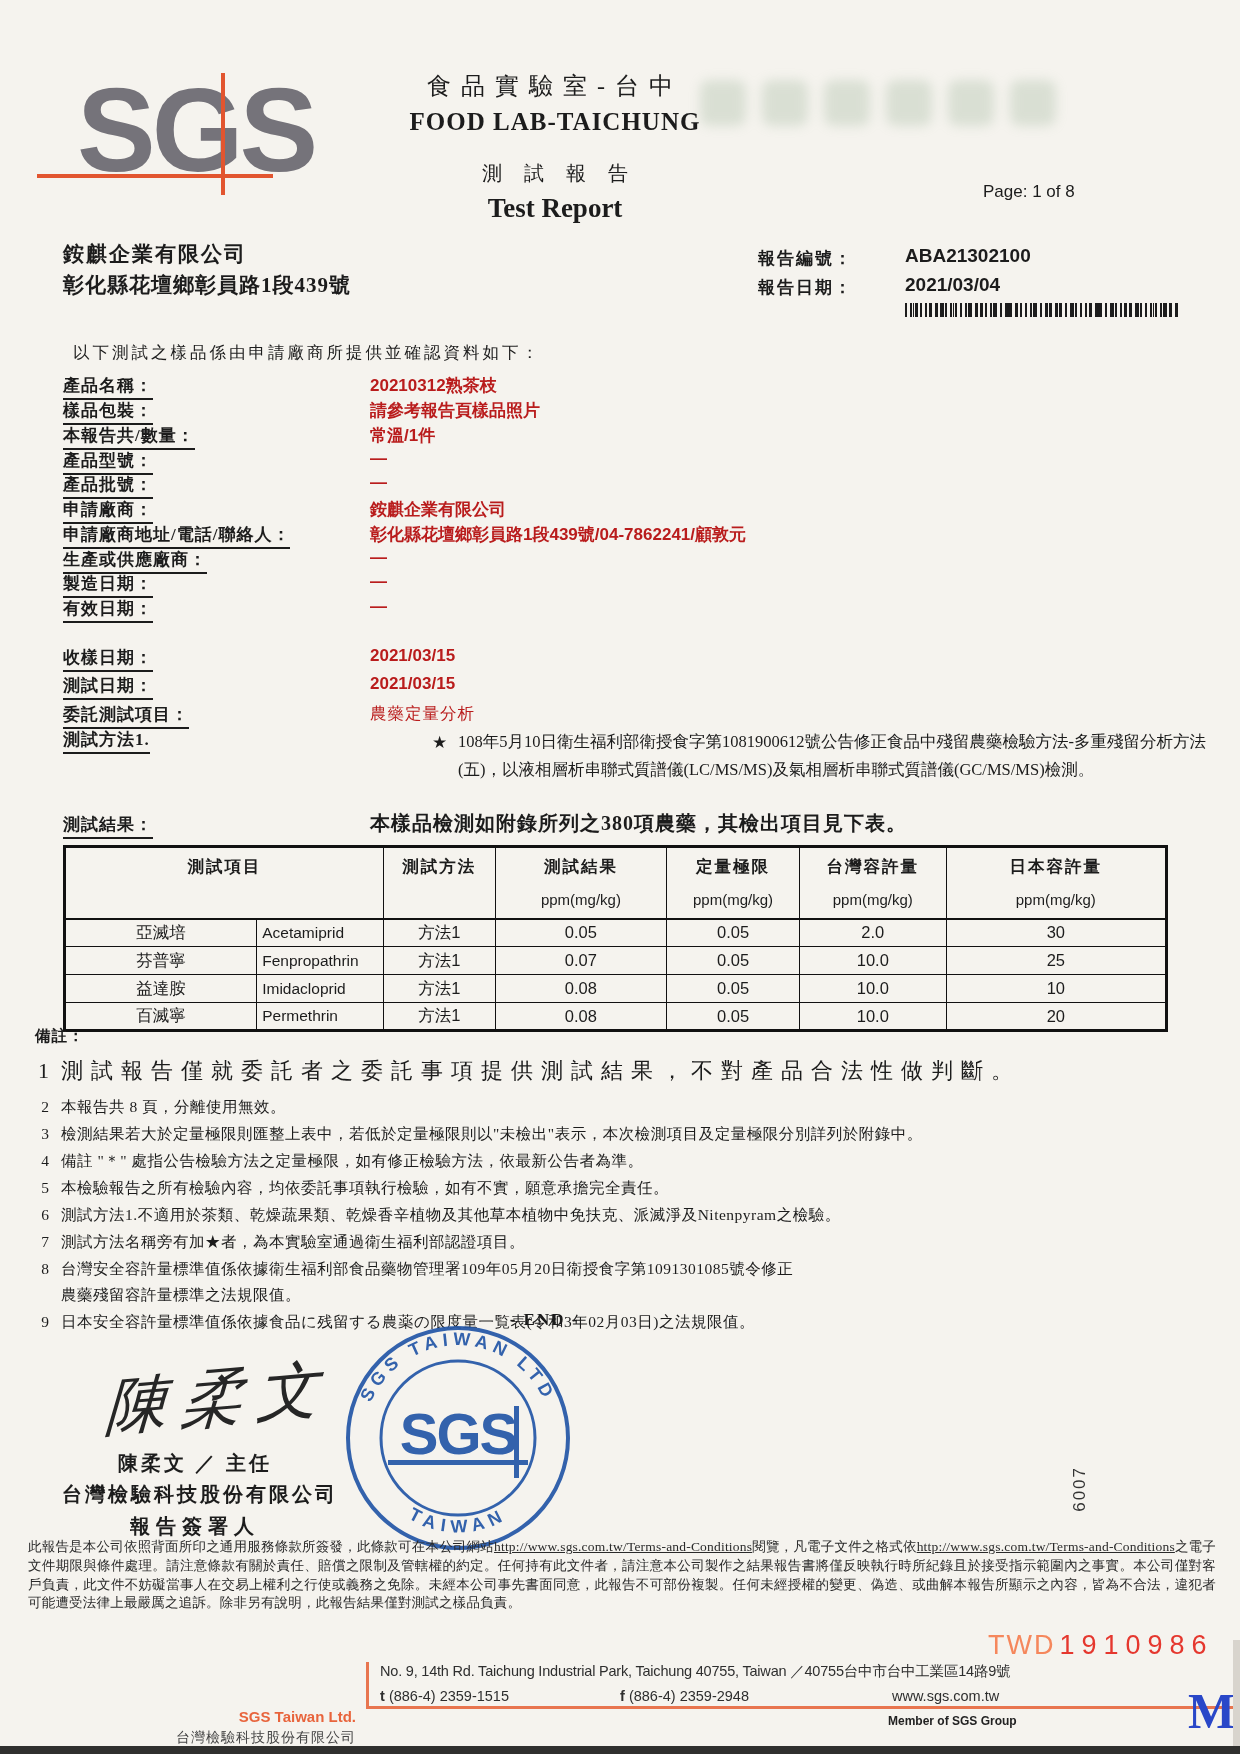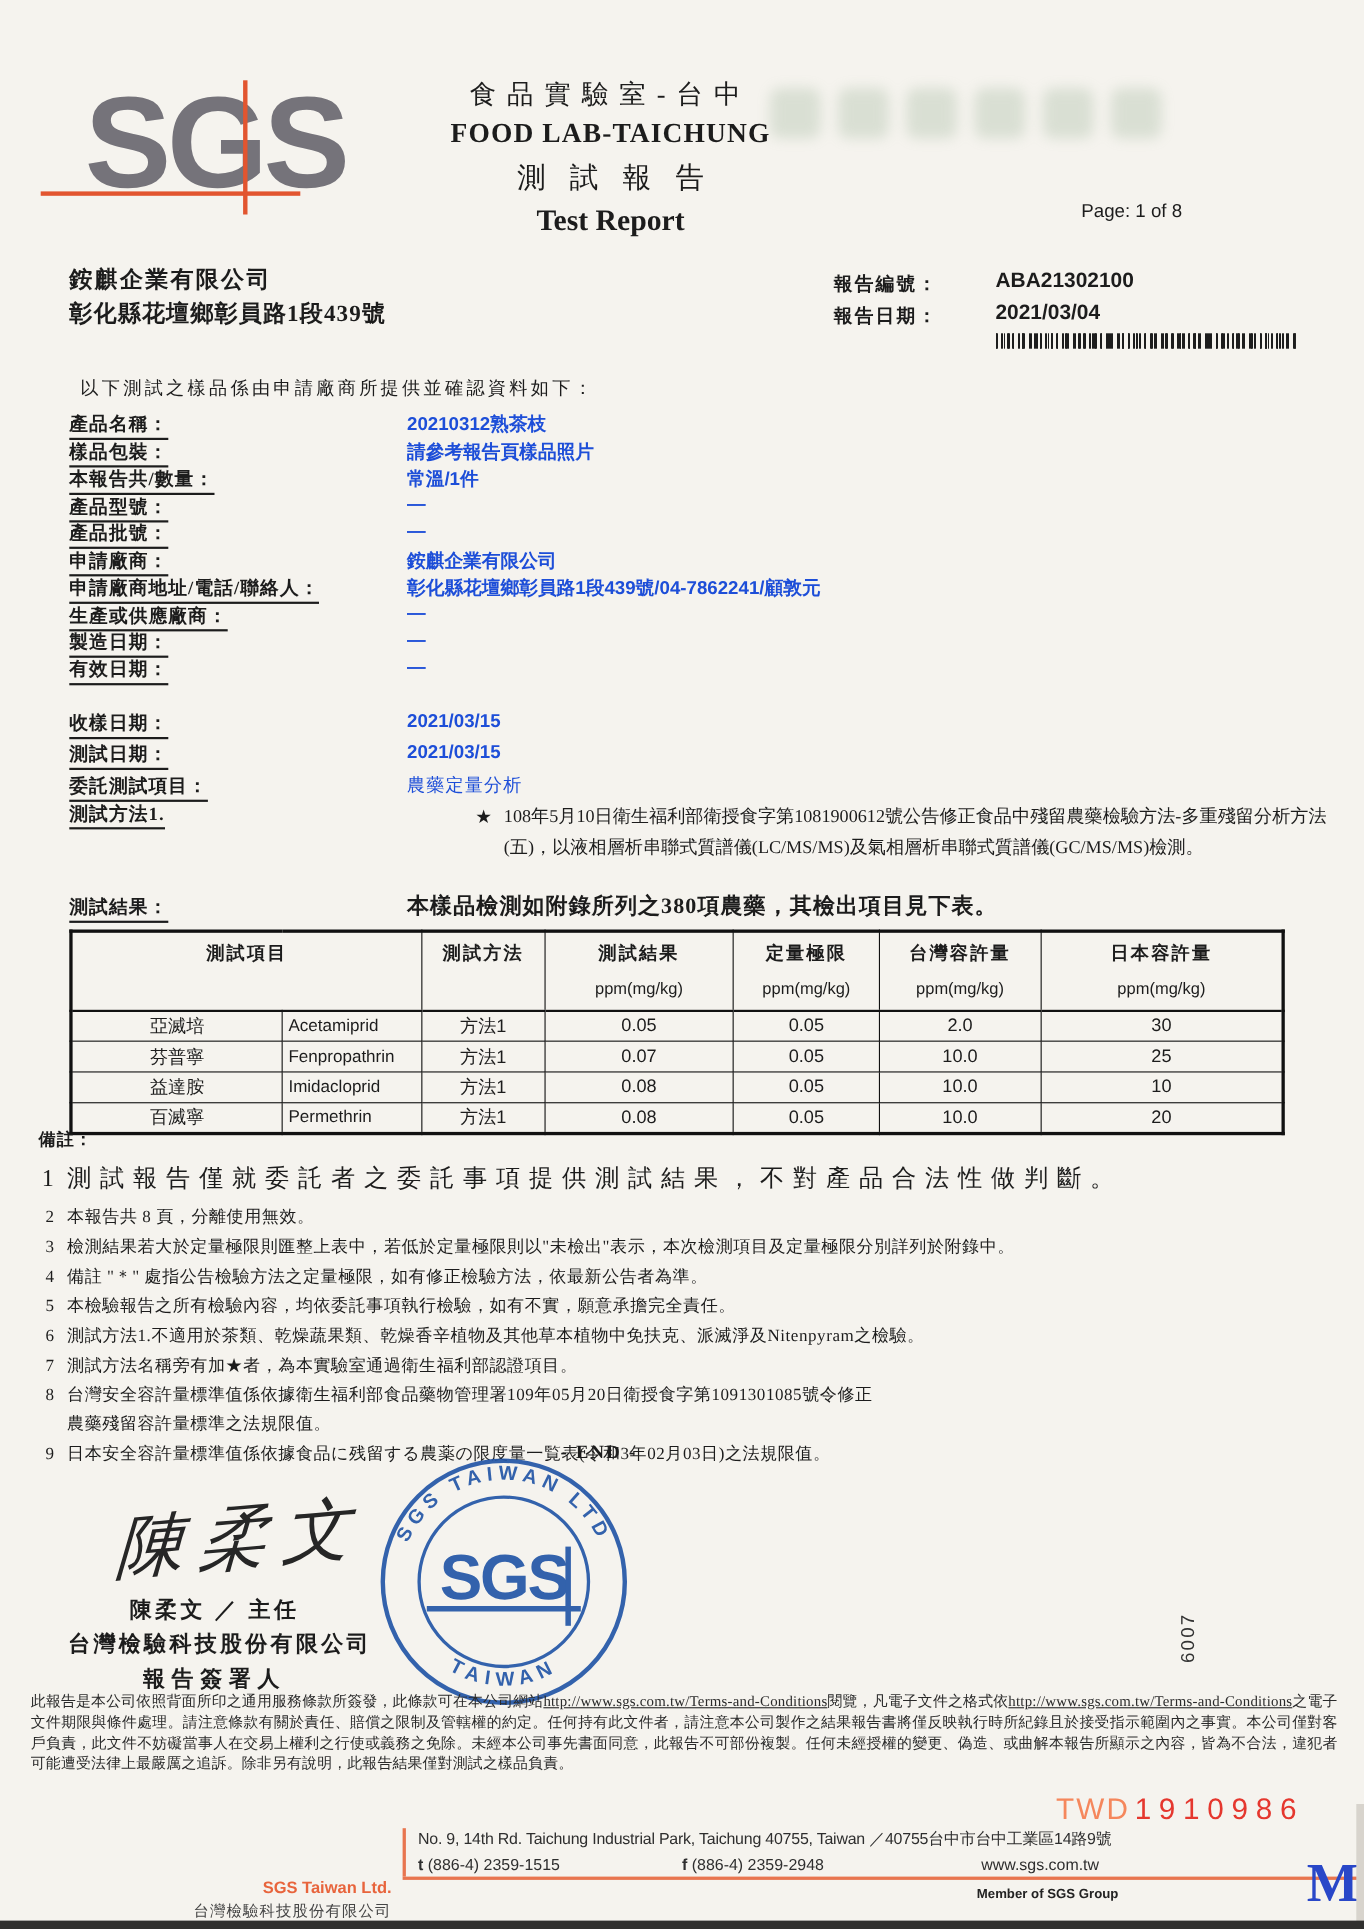--- a/index.html
+++ b/index.html
@@ -11,21 +11,21 @@
 
   
   .sgs-logo-text { left:77px; top:80px; font-family:"Liberation Sans","DejaVu Sans",sans-serif;
     font-weight:bold; font-size:118px; line-height:100px; letter-spacing:-4px; color:#75737a; }
   .logo-hline { left:37px; top:174px; width:236px; height:4px; background:#e2552f; }
   .logo-vline { left:221px; top:73px; width:4px; height:122px; background:#e2552f; }
 
   .title-block { left:320px; top:70px; width:470px; text-align:center; }
   .t-cn1 { font-size:24px; letter-spacing:10px; }
   .t-en1 { font-size:25px; font-weight:bold; margin-top:6px; letter-spacing:1px; }
-  .t-cn2 { font-size:26px; letter-spacing:22px; margin-top:8px; text-indent:22px; }
+  .t-cn2 { font-size:20px; letter-spacing:22px; margin-top:24px; text-indent:22px; }
   .t-en2 { font-size:27px; font-weight:bold; margin-top:6px; }
 
   .bleed { left:700px; top:80px; width:380px; height:58px; display:flex; gap:16px; opacity:.28; filter:blur(6px); }
   .bleed span { width:46px; height:46px; background:#93ad90; border-radius:9px; }
 
   .page-num { left:983px; top:182px; font-size:17px; }
 
   
   .applicant-name { left:63px; top:240px; font-size:21px; font-weight:bold; letter-spacing:2px; }
   .applicant-addr { left:63px; top:271px; font-size:21px; font-weight:bold; letter-spacing:1px; }
@@ -37,21 +37,21 @@
       repeating-linear-gradient(90deg,#1d1d1d 0 1px,transparent 1px 8px),
       repeating-linear-gradient(90deg,transparent 0 11px,#1d1d1d 11px 13px); }
 
   .intro { left:73px; top:342px; font-size:16.5px; letter-spacing:3px; }
 
   
   .frow { position:absolute; left:63px; width:1120px; height:26px; }
   .frow .lb { display:inline-block; font-size:17px; font-weight:bold; letter-spacing:1px;
     border-bottom:2px solid #1c1c1c; padding-bottom:1px; }
   .frow .vl { position:absolute; left:307px; top:0; font-family:"Liberation Sans","DejaVu Sans",sans-serif;
-    font-size:17px; font-weight:bold; color:#1d4ed8; }
+    font-size:17px; font-weight:bold; color:#b91c1c; }
   .frow .vl.kai { font-family:"Liberation Serif","DejaVu Serif",serif; font-weight:normal; font-size:16.5px; letter-spacing:1px; }
 
   
   .method-val { position:absolute; left:395px; top:0; width:782px; font-size:16.5px; line-height:27.5px; }
   .method-star { position:absolute; left:-26px; top:1px; font-size:17px; }
 
   .summary { position:absolute; left:307px; top:-3px; font-size:20px; font-weight:bold; letter-spacing:1px; }
 
   
   .rtable { position:absolute; left:63px; top:845px; width:1105px; border-collapse:collapse;
@@ -84,21 +84,21 @@
   .sig-co   { left:40px; top:1481px; width:320px; text-align:center; font-size:20px; font-weight:bold; letter-spacing:3px; }
   .sig-role { left:60px; top:1513px; width:270px; text-align:center; font-size:20px; font-weight:bold; letter-spacing:6px; }
 
   .stamp { left:343px; top:1323px; width:230px; height:230px; opacity:.92; }
 
   
   .fineprint { left:28px; top:1538px; width:1188px; font-size:13.5px; line-height:18.8px;
     text-align:justify; color:#2a2a2a; letter-spacing:.2px; }
   .fineprint .url { text-decoration:underline; }
 
-  .twd { left:960px; top:1630px; font-family:"Liberation Sans","DejaVu Sans",sans-serif; font-size:27px; }
+  .twd { left:988px; top:1630px; font-family:"Liberation Sans","DejaVu Sans",sans-serif; font-size:27px; }
   .twd .pfx { color:#f5875c; letter-spacing:2px; }
   .twd .digits { color:#e5372e; letter-spacing:7px; margin-left:4px; }
 
   .side-num { left:1070px; top:1466px; font-family:"Liberation Sans","DejaVu Sans",sans-serif;
     font-size:17px; color:#333; writing-mode:vertical-rl; transform:rotate(180deg); letter-spacing:2px; }
 
   
   .footer { left:0; top:1658px; width:1240px; height:90px; font-family:"Liberation Sans","DejaVu Sans",sans-serif; }
   .f-left { position:absolute; left:120px; top:6px; width:236px; text-align:right;margin-top:44px; }
   .f-co-en { color:#e8643c; font-weight:bold; font-size:15px; }

